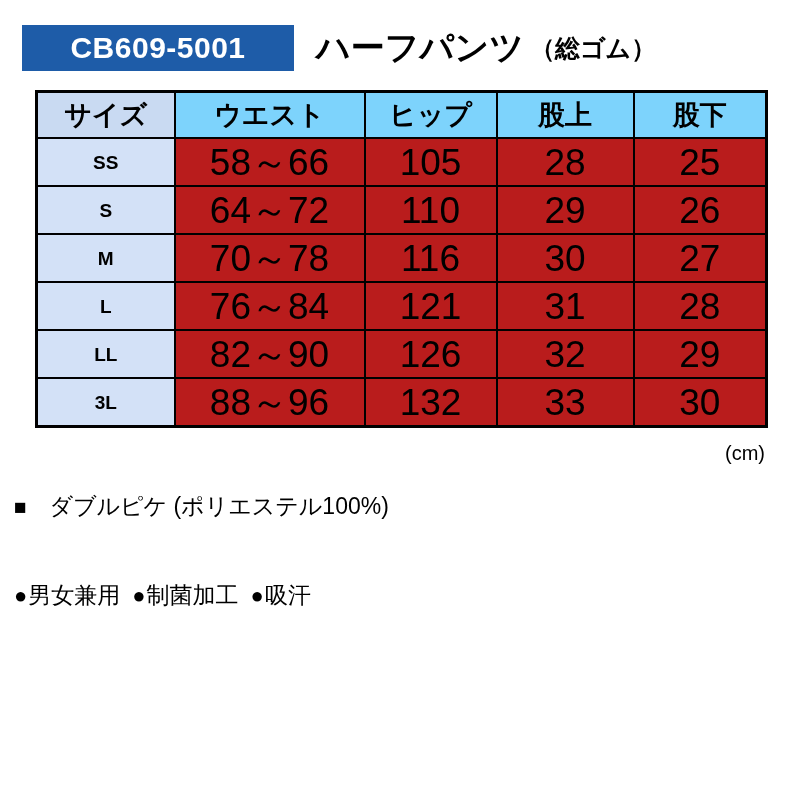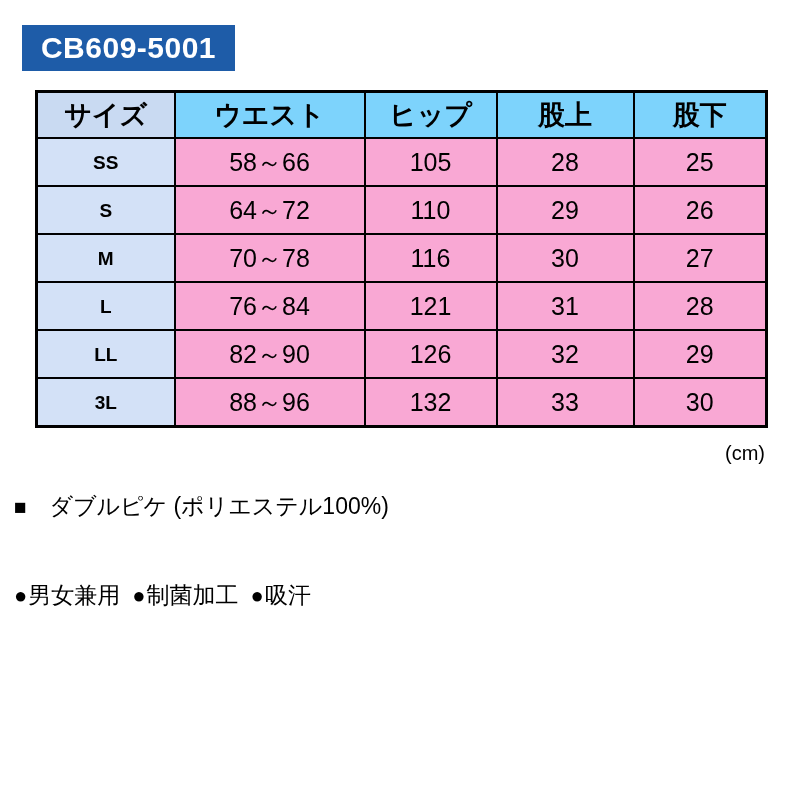--- a/index.html
+++ b/index.html
@@ -19,21 +19,21 @@
   .header-row {
     display: flex;
     align-items: center;
     margin: 25px 0 0 22px;
   }
   .code-box {
     background: #1E5CA8;
     color: #ffffff;
     font-weight: bold;
     font-size: 30px;
-    width: 213px;
+    width: 272px;
     height: 46px;
     display: flex;
     align-items: center;
     justify-content: center;
     letter-spacing: 0.5px;
     flex: none;
   }
   .title-main {
     font-size: 34px;
     font-weight: bold;
@@ -63,23 +63,23 @@
     padding: 0;
     line-height: 1;
   }
   .size-table th {
     height: 44px;
     font-size: 27px;
     font-weight: bold;
   }
   .size-table td {
     height: 46px;
-    font-size: 25px;
+    font-size: 37px;
     font-weight: normal;
-    background: #f9a8d4;
+    background: #b91c1c;
   }
   th.col-size  { background: #C9DAF2; margin-left: 25px; }
   th.col-meas  { background: #7dd3fc; }
   td.size-cell {
     background: #D3E1F7;
     font-weight: bold;
     font-size: 19px;
   }
 
   .unit-note {
@@ -122,20 +122,22 @@
   .feature-item .bullet {
     margin-right: 1px;
     font-size: 22px;
   }
 </style>
 </head>
 <body>
 
 <div class="header-row">
   <div class="code-box">CB609-5001</div>
+  <div class="title-main">ハーフパンツ</div>
+  <div class="title-sub">（総ゴム）</div>
 </div>
 
 <table class="size-table">
   <colgroup>
     <col style="width:138px">
     <col style="width:190px">
     <col style="width:132px">
     <col style="width:137px">
     <col style="width:133px">
   </colgroup>

